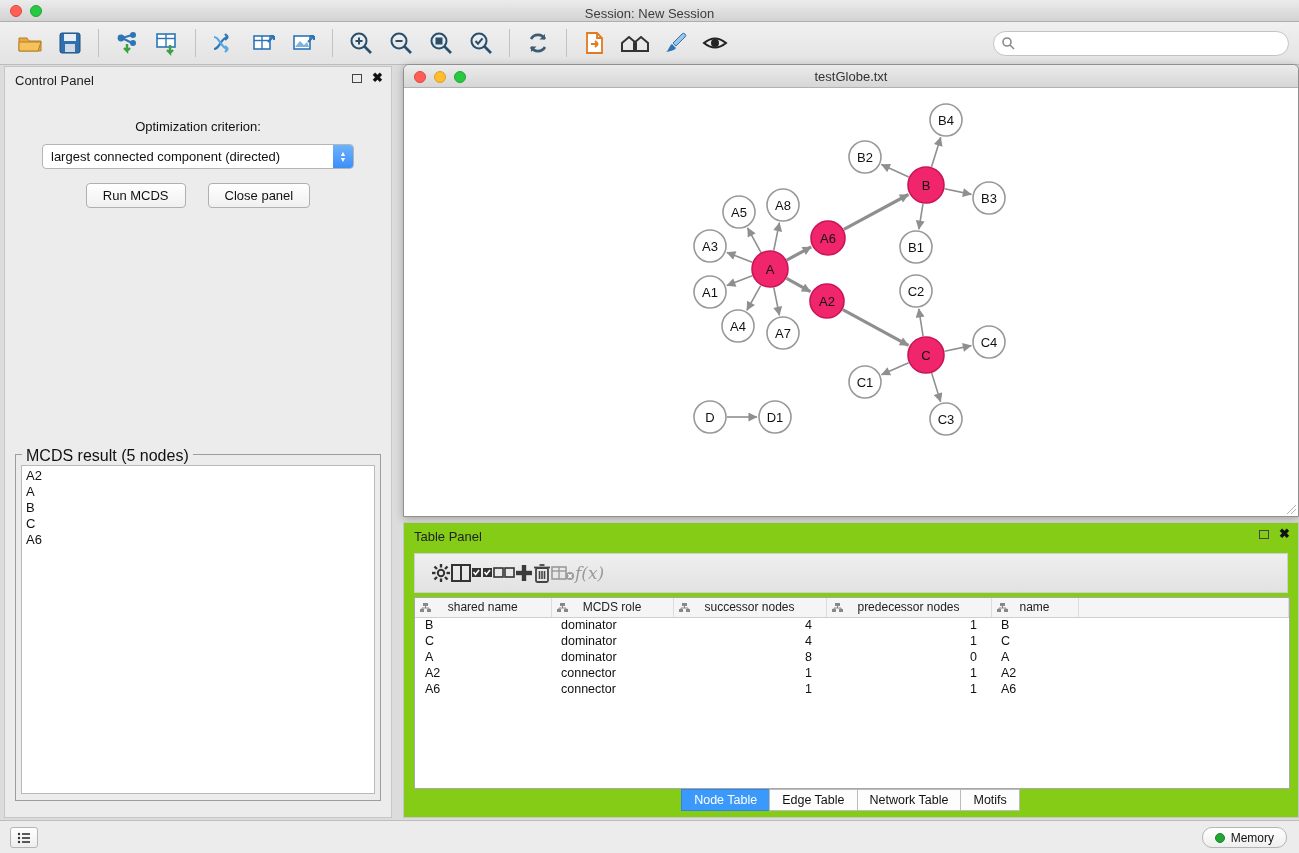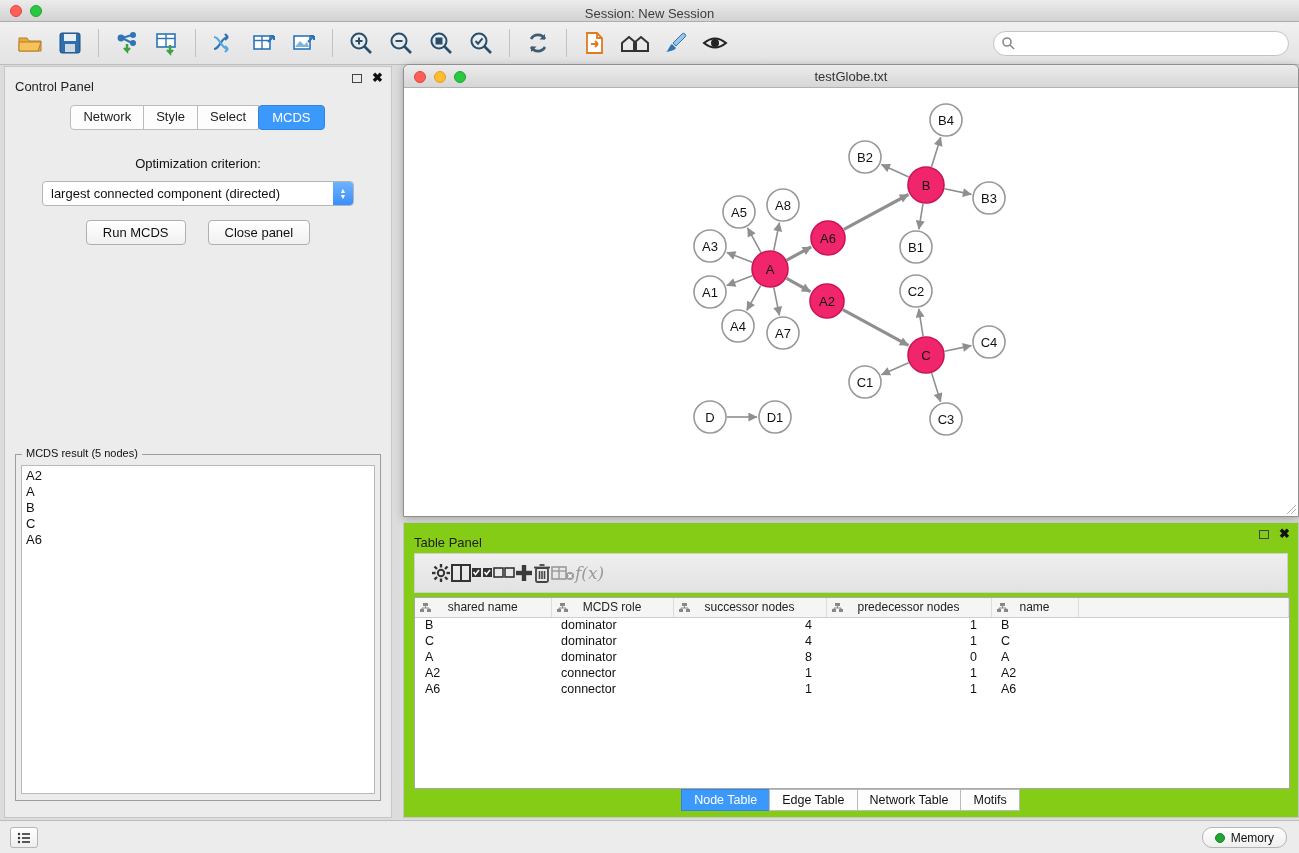--- a/index.html
+++ b/index.html
@@ -26,21 +26,21 @@
     border-radius:4px; cursor:default; }
   .tsep { width:1px; height:28px; background:#c2c2c2; margin:0 8px; }
   .searchwrap { position:absolute; right:10px; top:9px; width:296px; height:25px; }
   .searchwrap input { width:100%; height:100%; border:1px solid #c3c3c3; border-radius:13px;
     background:#fff; padding-left:26px; font-size:13px; outline:none; }
   .search-ic { position:absolute; left:8px; top:5px; }
 
   
   .control-panel { position:absolute; left:4px; top:66px; width:388px; height:752px;
     background:#ececec; border:1px solid #c6c6c6; }
-  .panel-head { position:relative; height:26px; display:flex; align-items:flex-start; padding:12px 10px; }
+  .panel-head { position:relative; height:26px; display:flex; align-items:center; padding:12px 10px; }
   .panel-head .ptitle { font-size:13px; color:#222; }
   .panel-ctrls { position:absolute; right:8px; top:6px; display:flex; gap:10px; align-items:center; }
   .float-box { width:10px; height:9px; border:1.5px solid #444; display:inline-block; }
   .close-x { font-size:13px; font-weight:bold; color:#111; line-height:10px; }
 
   .cp-tabs { display:flex; justify-content:center; margin-top:12px; }
   .cp-tab { font-size:13px; color:#222; background:#fdfdfd; border:1px solid #bbb;
     padding:3px 12px; margin-left:-1px; }
   .cp-tab:first-child { border-radius:4px 0 0 4px; }
   .cp-tab:last-child { border-radius:0 4px 4px 0; }
@@ -55,21 +55,21 @@
     display:flex; flex-direction:column; align-items:center; justify-content:center; color:#fff; }
   .stepper .tri { font-size:7px; line-height:6px; }
 
   .btnrow { display:flex; justify-content:center; gap:22px; margin-top:14px; }
   .pushbtn { font-size:13px; color:#111; background:linear-gradient(#ffffff,#f0f0f0);
     border:1px solid #b0b0b0; border-radius:4px; padding:4px 16px; }
 
   .groupbox { position:absolute; left:10px; right:10px; top:387px; bottom:16px;
     border:1px solid #9d9d9d; }
   .groupbox-title { position:absolute; top:-8px; left:6px; background:#ececec;
-    padding:0 4px; font-size:11px; color:#111; }
+    padding:0 4px; font-size:16px; color:#111; }
   .result-list { position:absolute; left:5px; right:5px; top:10px; bottom:6px;
     background:#fff; border:1px solid #b9b9b9; overflow:auto; padding:2px 4px; }
   .result-item { font-size:13px; color:#111; line-height:16px; }
 
   
   .network-window { position:absolute; left:403px; top:64px; width:896px; height:453px;
     background:#fff; border:1px solid #8f8f8f; border-radius:6px 6px 0 0;
     box-shadow:0 2px 8px rgba(0,0,0,0.25); }
   .nw-titlebar { height:23px; background:linear-gradient(#ececec,#d6d6d6);
     border-bottom:1px solid #b2b2b2; border-radius:6px 6px 0 0;
@@ -260,26 +260,20 @@
 
   <div class="control-panel">
     <div class="panel-head">
       <span class="ptitle">Control Panel</span>
       <span class="panel-ctrls">
         <span class="float-box"></span>
         <span class="close-x">✖</span>
       </span>
     </div>
 
-    <div class="cp-tabs">
-        <div class="cp-tab">Network</div>
-        <div class="cp-tab">Style</div>
-        <div class="cp-tab">Select</div>
-        <div class="cp-tab active">MCDS</div>
-      </div>
 
     <div class="opt-label">Optimization criterion:</div>
 
     <div class="dropdown">
       <span>largest connected component (directed)</span>
       <span class="stepper">
         <span class="tri">▲</span>
           <span class="tri">▼</span>
       </span>
     </div>

